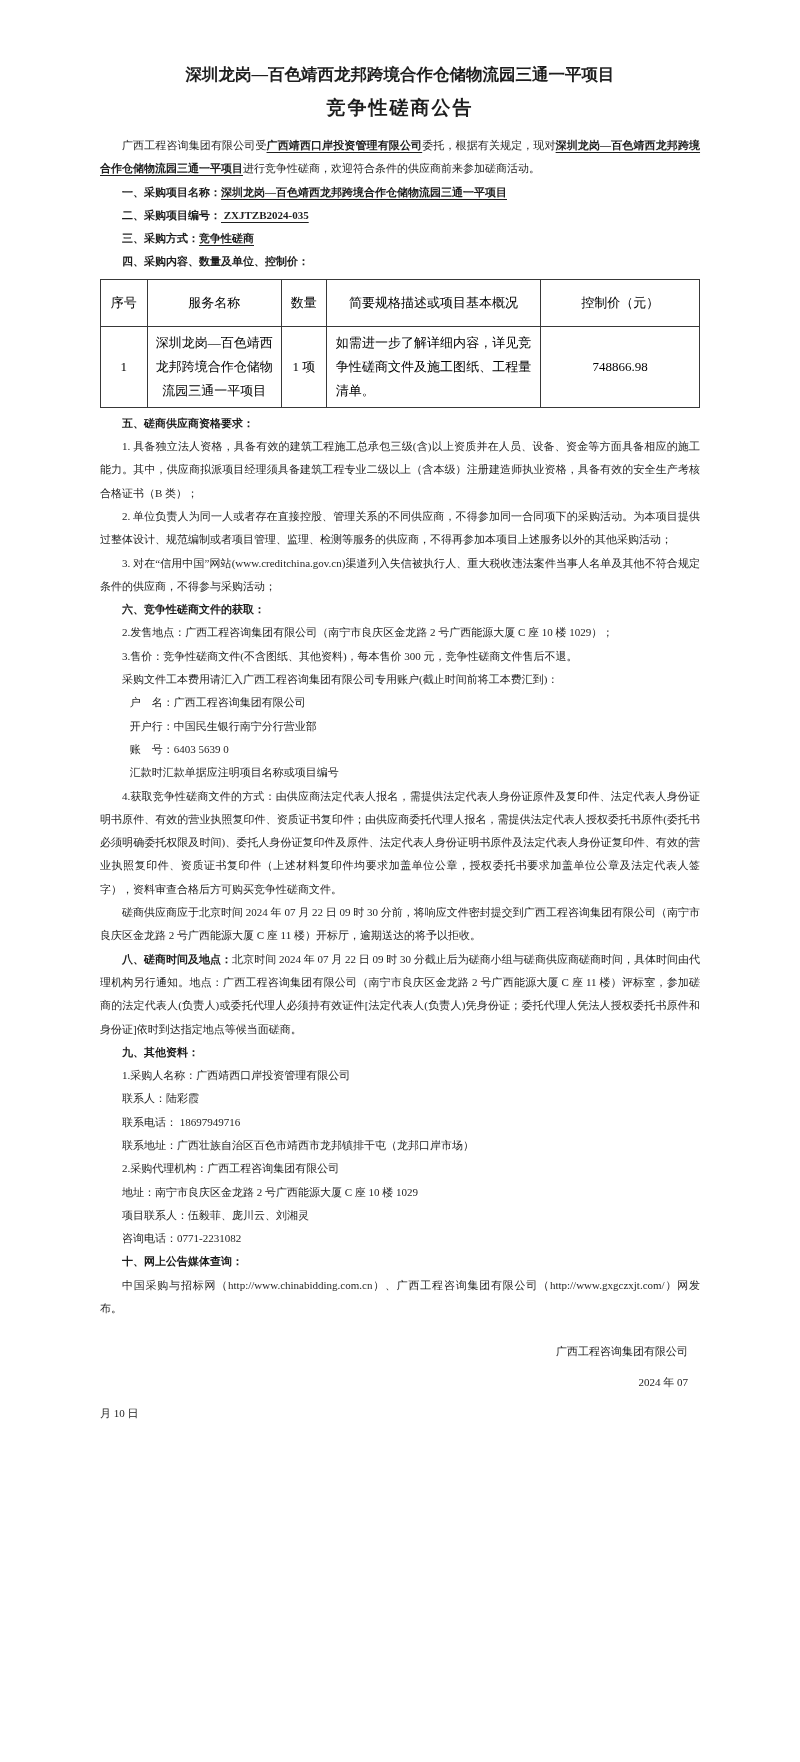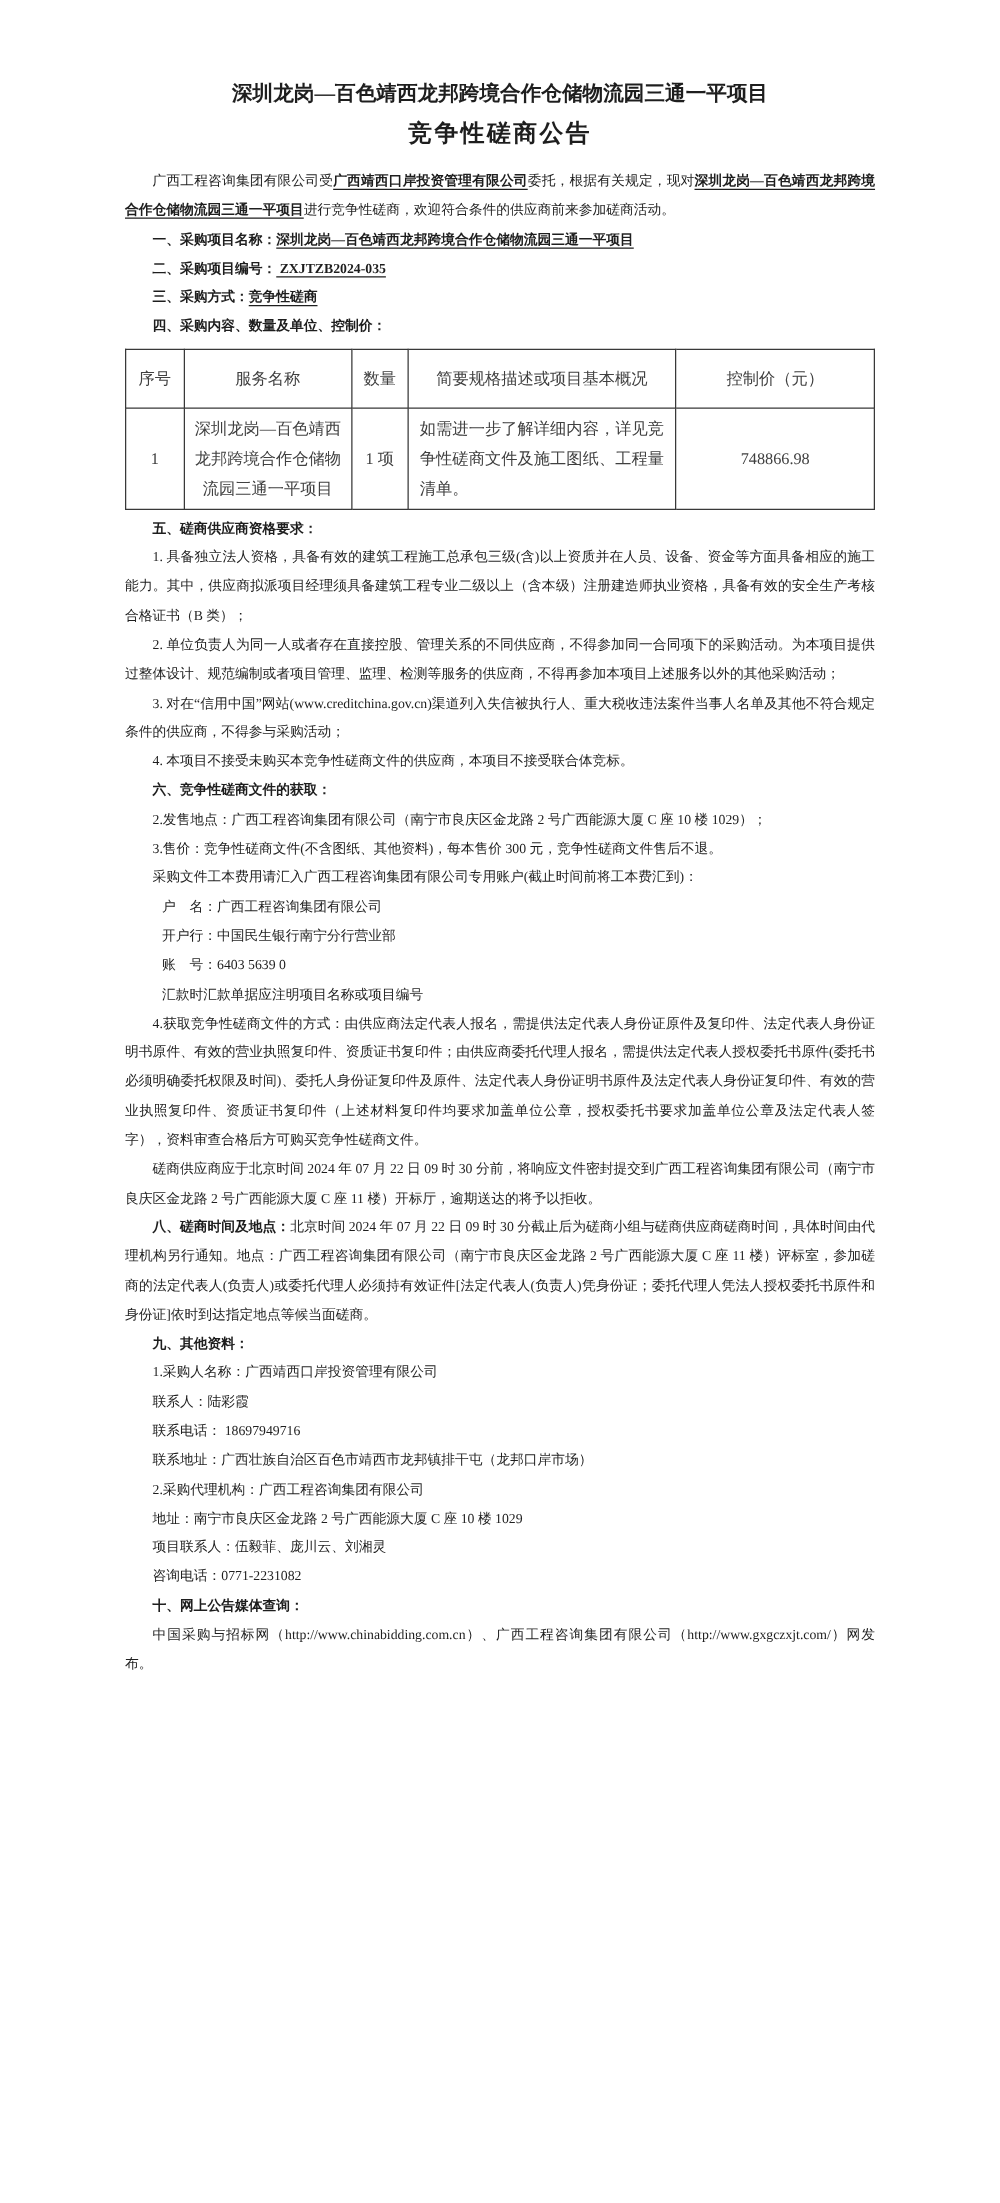--- a/index.html
+++ b/index.html
@@ -9,21 +9,21 @@
     font-family:"Liberation Serif","DejaVu Serif",serif;
     padding:60px 100px 16px 100px;
   }
   .t1{margin:0;text-align:center;font-size:16.5px;font-weight:bold;line-height:30px;}
   .t2{margin:0 0 8px 0;text-align:center;font-size:19px;font-weight:bold;line-height:36px;letter-spacing:2px;}
   #blocks p, .closing p{margin:0;font-size:11px;line-height:23.3px;text-align:justify;}
   p.ind{text-indent:2em;}
   p.deep{text-indent:2.7em;}
   .b{font-weight:bold;}
   .u{text-decoration:underline;text-underline-offset:3px;}
-  table.doc{width:100%;border-collapse:collapse;margin:5px 0 4px 0;font-size:13px;color:#404040;}
+  table.doc{width:100%;border-collapse:collapse;margin:5px 0 4px 0;font-size:13px;color:#000000;}
   table.doc td{border:1.5px solid #383838;text-align:center;vertical-align:middle;padding:2px 4px;line-height:24px;}
   table.doc tr.head td{height:42px;line-height:20px;}
   table.doc tr.data td{height:76px;}
   table.doc td.desc{text-align:justify;padding:2px 9px;}
   .closing{margin-top:16px;}
   .closing p{line-height:31px;}
   .closing p.r{text-align:right;padding-right:12px;}
 </style>
 </head>
 <body>
@@ -60,21 +60,20 @@
             <td>1 项</td>
             <td class="desc">如需进一步了解详细内容，详见竞争性磋商文件及施工图纸、工程量清单。</td>
             <td>748866.98</td>
           </tr>
         </tbody>
       </table>
       <p class="ind"><span class="b">五、磋商供应商资格要求：</span></p>
       <p class="ind"><span>1. 具备独立法人资格，具备有效的建筑工程施工总承包三级(含)以上资质并在人员、设备、资金等方面具备相应的施工能力。其中，供应商拟派项目经理须具备建筑工程专业二级以上（含本级）注册建造师执业资格，具备有效的安全生产考核合格证书（B 类）；</span></p>
       <p class="ind"><span>2. 单位负责人为同一人或者存在直接控股、管理关系的不同供应商，不得参加同一合同项下的采购活动。为本项目提供过整体设计、规范编制或者项目管理、监理、检测等服务的供应商，不得再参加本项目上述服务以外的其他采购活动；</span></p>
       <p class="ind"><span>3. 对在“信用中国”网站(www.creditchina.gov.cn)渠道列入失信被执行人、重大税收违法案件当事人名单及其他不符合规定条件的供应商，不得参与采购活动；</span></p>
-      <p class="ind"><span>4. 本项目不接受未购买本竞争性磋商文件的供应商，本项目不接受联合体竞标。</span></p>
       <p class="ind"><span class="b">六、竞争性磋商文件的获取：</span></p>
       <p class="ind"><span>2.发售地点：广西工程咨询集团有限公司（南宁市良庆区金龙路 2 号广西能源大厦 C 座 10 楼 1029）；</span></p>
       <p class="ind"><span>3.售价：竞争性磋商文件(不含图纸、其他资料)，每本售价 300 元，竞争性磋商文件售后不退。</span></p>
       <p class="ind"><span>采购文件工本费用请汇入广西工程咨询集团有限公司专用账户(截止时间前将工本费汇到)：</span></p>
       <p class="deep"><span>户　名：广西工程咨询集团有限公司</span></p>
       <p class="deep"><span>开户行：中国民生银行南宁分行营业部</span></p>
       <p class="deep"><span>账　号：6403 5639 0</span></p>
       <p class="deep"><span>汇款时汇款单据应注明项目名称或项目编号</span></p>
       <p class="ind"><span>4.获取竞争性磋商文件的方式：由供应商法定代表人报名，需提供法定代表人身份证原件及复印件、法定代表人身份证明书原件、有效的营业执照复印件、资质证书复印件；由供应商委托代理人报名，需提供法定代表人授权委托书原件(委托书必须明确委托权限及时间)、委托人身份证复印件及原件、法定代表人身份证明书原件及法定代表人身份证复印件、有效的营业执照复印件、资质证书复印件（上述材料复印件均要求加盖单位公章，授权委托书要求加盖单位公章及法定代表人签字），资料审查合格后方可购买竞争性磋商文件。</span></p>
       <p class="ind"><span>磋商供应商应于北京时间 2024 年 07 月 22 日 09 时 30 分前，将响应文件密封提交到广西工程咨询集团有限公司（南宁市良庆区金龙路 2 号广西能源大厦 C 座 11 楼）开标厅，逾期送达的将予以拒收。</span></p>
@@ -85,13 +84,18 @@
       <p class="ind"><span>联系电话： 18697949716</span></p>
       <p class="ind"><span>联系地址：广西壮族自治区百色市靖西市龙邦镇排干屯（龙邦口岸市场）</span></p>
       <p class="ind"><span>2.采购代理机构：广西工程咨询集团有限公司</span></p>
       <p class="ind"><span>地址：南宁市良庆区金龙路 2 号广西能源大厦 C 座 10 楼 1029</span></p>
       <p class="ind"><span>项目联系人：伍毅菲、庞川云、刘湘灵</span></p>
       <p class="ind"><span>咨询电话：0771-2231082</span></p>
       <p class="ind"><span class="b">十、网上公告媒体查询：</span></p>
       <p class="ind"><span>中国采购与招标网（http://www.chinabidding.com.cn）、广西工程咨询集团有限公司（http://www.gxgczxjt.com/）网发布。</span></p>
     </div>
 
+  <div class="closing">
+    <p class="r">广西工程咨询集团有限公司</p>
+    <p class="r">2024 年 07</p>
+    <p>月 10 日</p>
+  </div>
 </div>
 
 </body></html>

